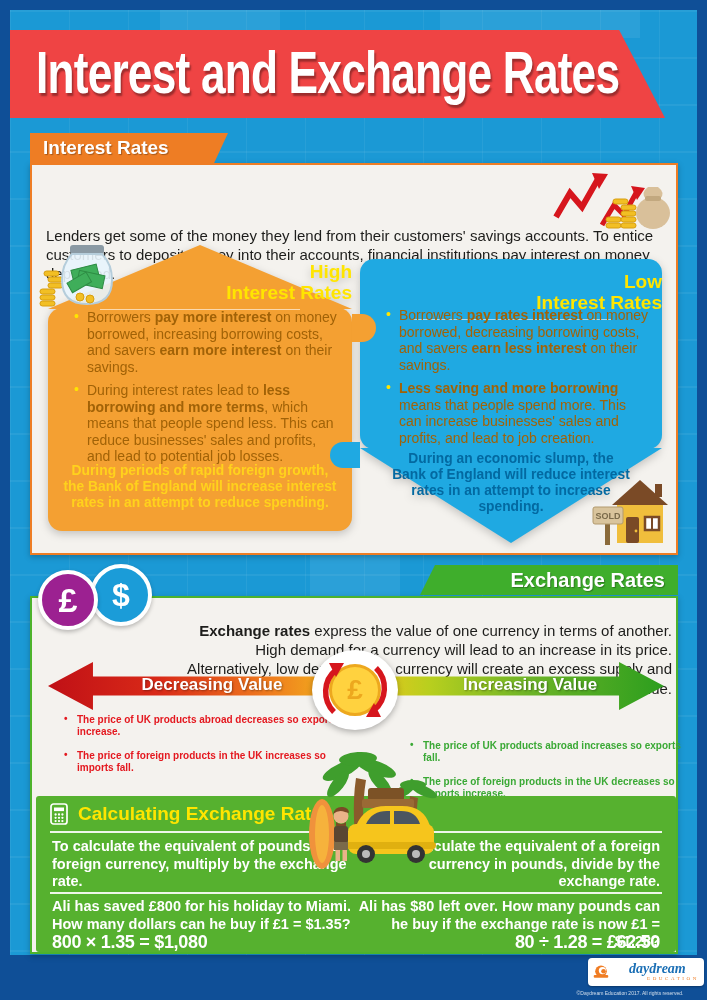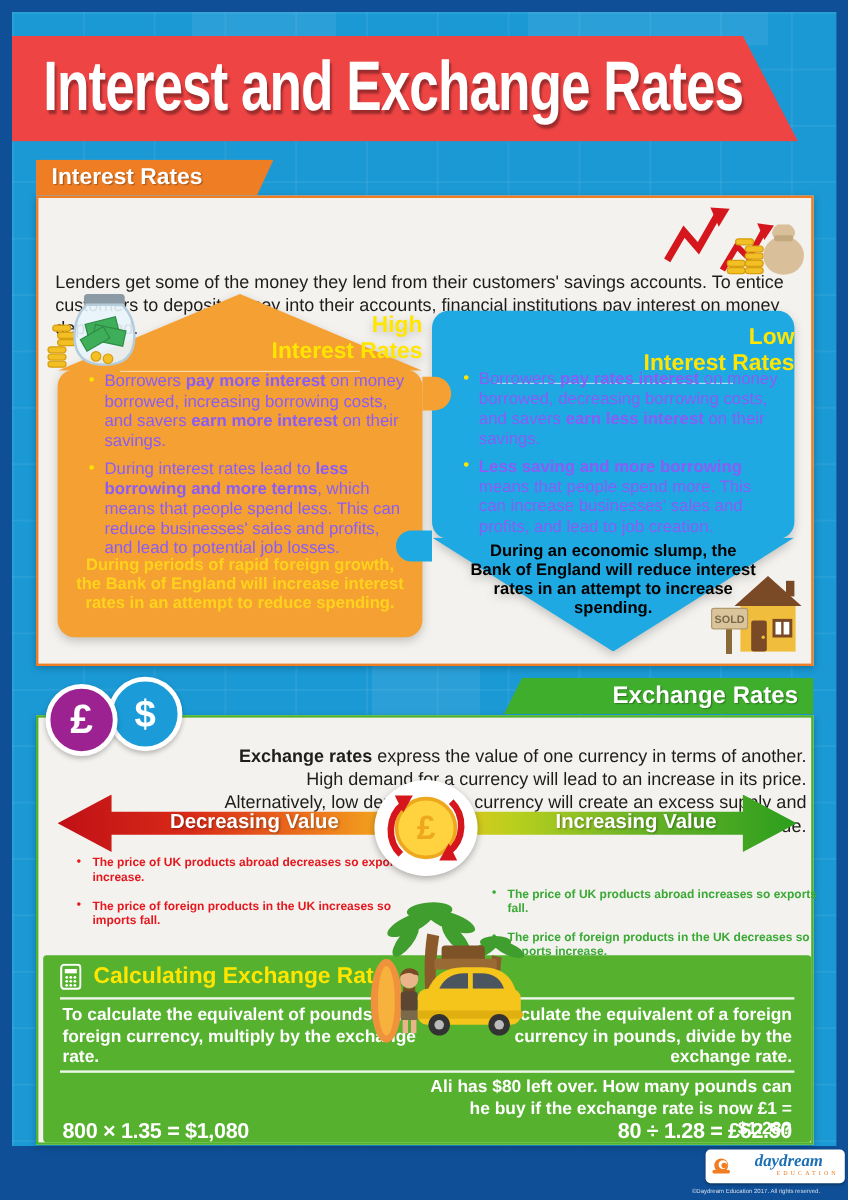--- a/index.html
+++ b/index.html
@@ -44,29 +44,29 @@
   .high-roof{position:absolute;top:0;left:0;width:100%;height:64px;background:#f4a032;
        clip-path:polygon(50% 0,100% 100%,0 100%);}
   .high-body{position:absolute;top:63px;left:0;width:100%;height:223px;background:#f4a032;border-radius:14px;}
   .low-body{position:absolute;top:0;left:0;width:100%;height:190px;background:#1fa9e2;border-radius:14px;}
   .low-tail{position:absolute;top:189px;left:0;width:100%;height:95px;background:#1fa9e2;
        clip-path:polygon(0 0,100% 0,50% 100%);}
   .hl-head{position:absolute;left:0;width:100%;text-align:right;color:#ffe500;font-weight:700;
        font-size:19px;line-height:1.12;z-index:2;}
   .high-box .hl-head{top:16px;} .low-box .hl-head{top:12px;}
   .hl-rule{width:200px;height:1px;background:rgba(255,255,255,.6);margin:5px auto 0;}
-  .hl-bullets{position:absolute;left:26px;right:10px;margin:0;padding:0;list-style:none;color:#8b5cf6;
+  .hl-bullets{position:absolute;left:26px;right:10px;margin:0;padding:0;list-style:none;color:#a16207;
        font-size:14px;line-height:1.18;z-index:2;}
   .high-box .hl-bullets{top:64px;} .low-box .hl-bullets{top:48px;}
   .hl-bullets li{position:relative;padding-left:13px;margin:0 0 7px;}
   .hl-bullets li::before{content:"\2022";position:absolute;left:0;top:-1px;color:#ffe500;}
   .hl-note{position:absolute;left:0;width:100%;box-sizing:border-box;text-align:center;font-weight:700;
        font-size:13.8px;line-height:1.16;z-index:2;}
   .high-note{top:218px;padding:0 14px;color:#ffd21c;}
-  .low-note{top:192px;padding:0 30px;color:#000000;}
+  .low-note{top:192px;padding:0 30px;color:#0369a1;}
   .arm{position:absolute;z-index:1;}
   .arm-orange{left:320px;top:149px;width:24px;height:28px;background:#f4a032;border-radius:0 14px 14px 0;}
   .arm-blue{left:298px;top:277px;width:30px;height:26px;background:#1fa9e2;border-radius:13px 0 0 13px;}
   .jar-icon{position:absolute;left:6px;top:76px;width:78px;height:80px;z-index:3;}
   .house-icon{position:absolute;left:560px;top:306px;width:78px;height:76px;z-index:3;}
 
   
   .coin{position:absolute;border-radius:50%;border:4px solid #fff;display:flex;align-items:center;
        justify-content:center;color:#fff;font-weight:700;box-shadow:0 2px 4px rgba(0,0,0,.25);}
   .coin-gbp{left:6px;top:-28px;width:52px;height:52px;background:#9c2191;font-size:34px;z-index:4;}
@@ -313,20 +313,21 @@
           <circle cx="5.6" cy="18.1" r="1.15"></circle>
             <circle cx="9" cy="18.1" r="1.15"></circle>
             <circle cx="12.4" cy="18.1" r="1.15"></circle>
         </g>
       </svg>
       <div class="calc-head">Calculating Exchange Rates</div>
       <div class="calc-rule rule1"></div>
       <div class="calc-text calc-left-rule">To calculate the equivalent of pounds in a foreign currency, multiply by the exchange rate.</div>
       <div class="calc-text calc-right-rule">To calculate the equivalent of a foreign currency in pounds, divide by the exchange rate.</div>
       <div class="calc-rule rule2"></div>
+      <div class="calc-text calc-left-ex">Ali has saved £800 for his holiday to Miami. How many dollars can he buy if £1 = $1.35?</div>
       <div class="calc-text calc-right-ex">Ali has $80 left over. How many pounds can he buy if the exchange rate is now £1 = $1.28?</div>
       <div class="calc-answer calc-left-ans">800 × 1.35 = $1,080</div>
       <div class="calc-answer calc-right-ans">80 ÷ 1.28 = £62.50</div>
     </div>
   </div>
 
   <div class="logo">
     <svg width="22" height="20" viewBox="0 0 22 20">
       <rect x="1" y="14" width="20" height="4" rx="1.5" fill="#f07d24"></rect>
       <circle cx="11" cy="9" r="8" fill="#f07d24"></circle>

